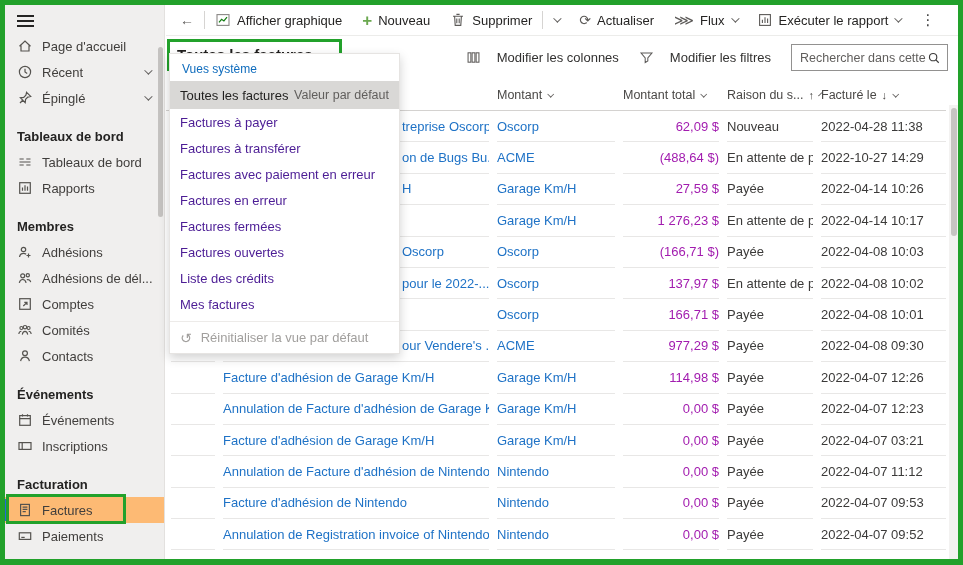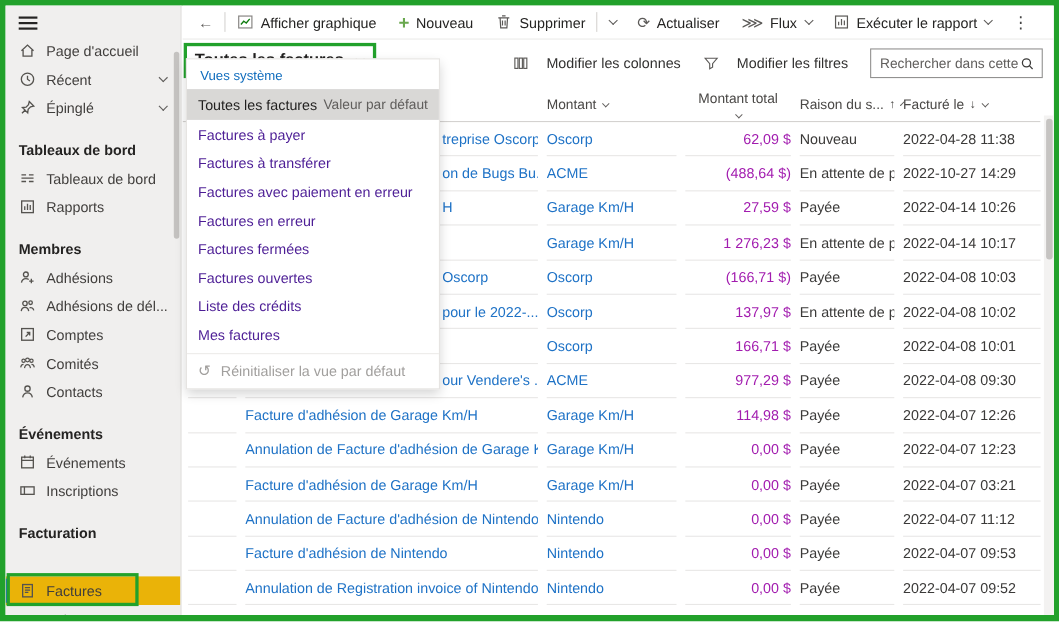--- a/index.html
+++ b/index.html
@@ -12,21 +12,21 @@
   .sidebar { position:absolute; left:0; top:0; bottom:0; width:160px; background:#f0efee; border-right:1px solid #e3e1df; overflow:hidden; }
   .hamburger { display:flex; flex-direction:column; gap:3px; padding:10px 0 0 12px; height:28px; width:40px; cursor:pointer; }
   .hamburger i { display:block; width:17px; height:2px; background:#252423; }
   .s-item { position:relative; display:flex; align-items:center; height:26px; padding-left:12px; color:#403e3c; cursor:pointer; }
   .s-item .ic { width:16px; height:16px; margin-right:9px; color:#55534f; flex:0 0 16px; }
   .s-item .ic svg { width:16px; height:16px; display:block; }
   .s-item .lbl { white-space:nowrap; overflow:hidden; }
   .s-item .chev { position:absolute; right:14px; width:6px; height:6px; border-right:1.4px solid #605e5c; border-bottom:1.4px solid #605e5c; transform:rotate(45deg) translateY(-2px); }
   .s-head { height:26px; margin-top:12px; padding-left:12px; display:flex; align-items:center; font-weight:bold; color:#242322; font-size:13px; }
   .clip-top { clip-path: inset(7px 0 0 0); }
-  .s-item.selected { background:#eab308;margin-top:27px; }
+  .s-item.selected { background:#fdba74; }
   .s-item.selected::before { content:""; position:absolute; left:0; top:2px; bottom:2px; width:3px; background:#2268d8; }
   .s-item.selected .greenbox { position:absolute; left:1px; top:-3px; width:120px; height:30px; border:3px solid #22a12b; pointer-events:none; }
   .sb-scroll { position:absolute; right:1px; top:42px; width:5px; height:170px; background:#c4c2c0; border-radius:3px; }
 
   
   .main { position:absolute; left:161px; top:0; right:0; bottom:0; background:#fff; }
 
   
   .cmdbar { display:flex; align-items:center; height:31px; border-bottom:1px solid #ececea; padding-left:4px; color:#252423; }
   .cmd { display:flex; align-items:center; gap:6px; padding:0 10px; height:100%; cursor:pointer; white-space:nowrap; }
@@ -323,21 +323,21 @@
     </div>
 
     <div class="grid">
       <div class="g-head">
         <div class="hc"></div>
         <div class="hc"></div>
         <div class="hc">
             <span>Montant</span>
             <span class="chev-s"></span>
           </div>
-        <div class="hc" style="flex-direction:column;">
+        <div class="hc" style="">
             <span>Montant total</span>
             <span class="chev-s"></span>
           </div>
         <div class="hc">
             <span>Raison du s...</span>
             <span class="sortg">↑</span>
             <span class="chev-s"></span>
           </div>
         <div class="hc">
             <span>Facturé le</span>

